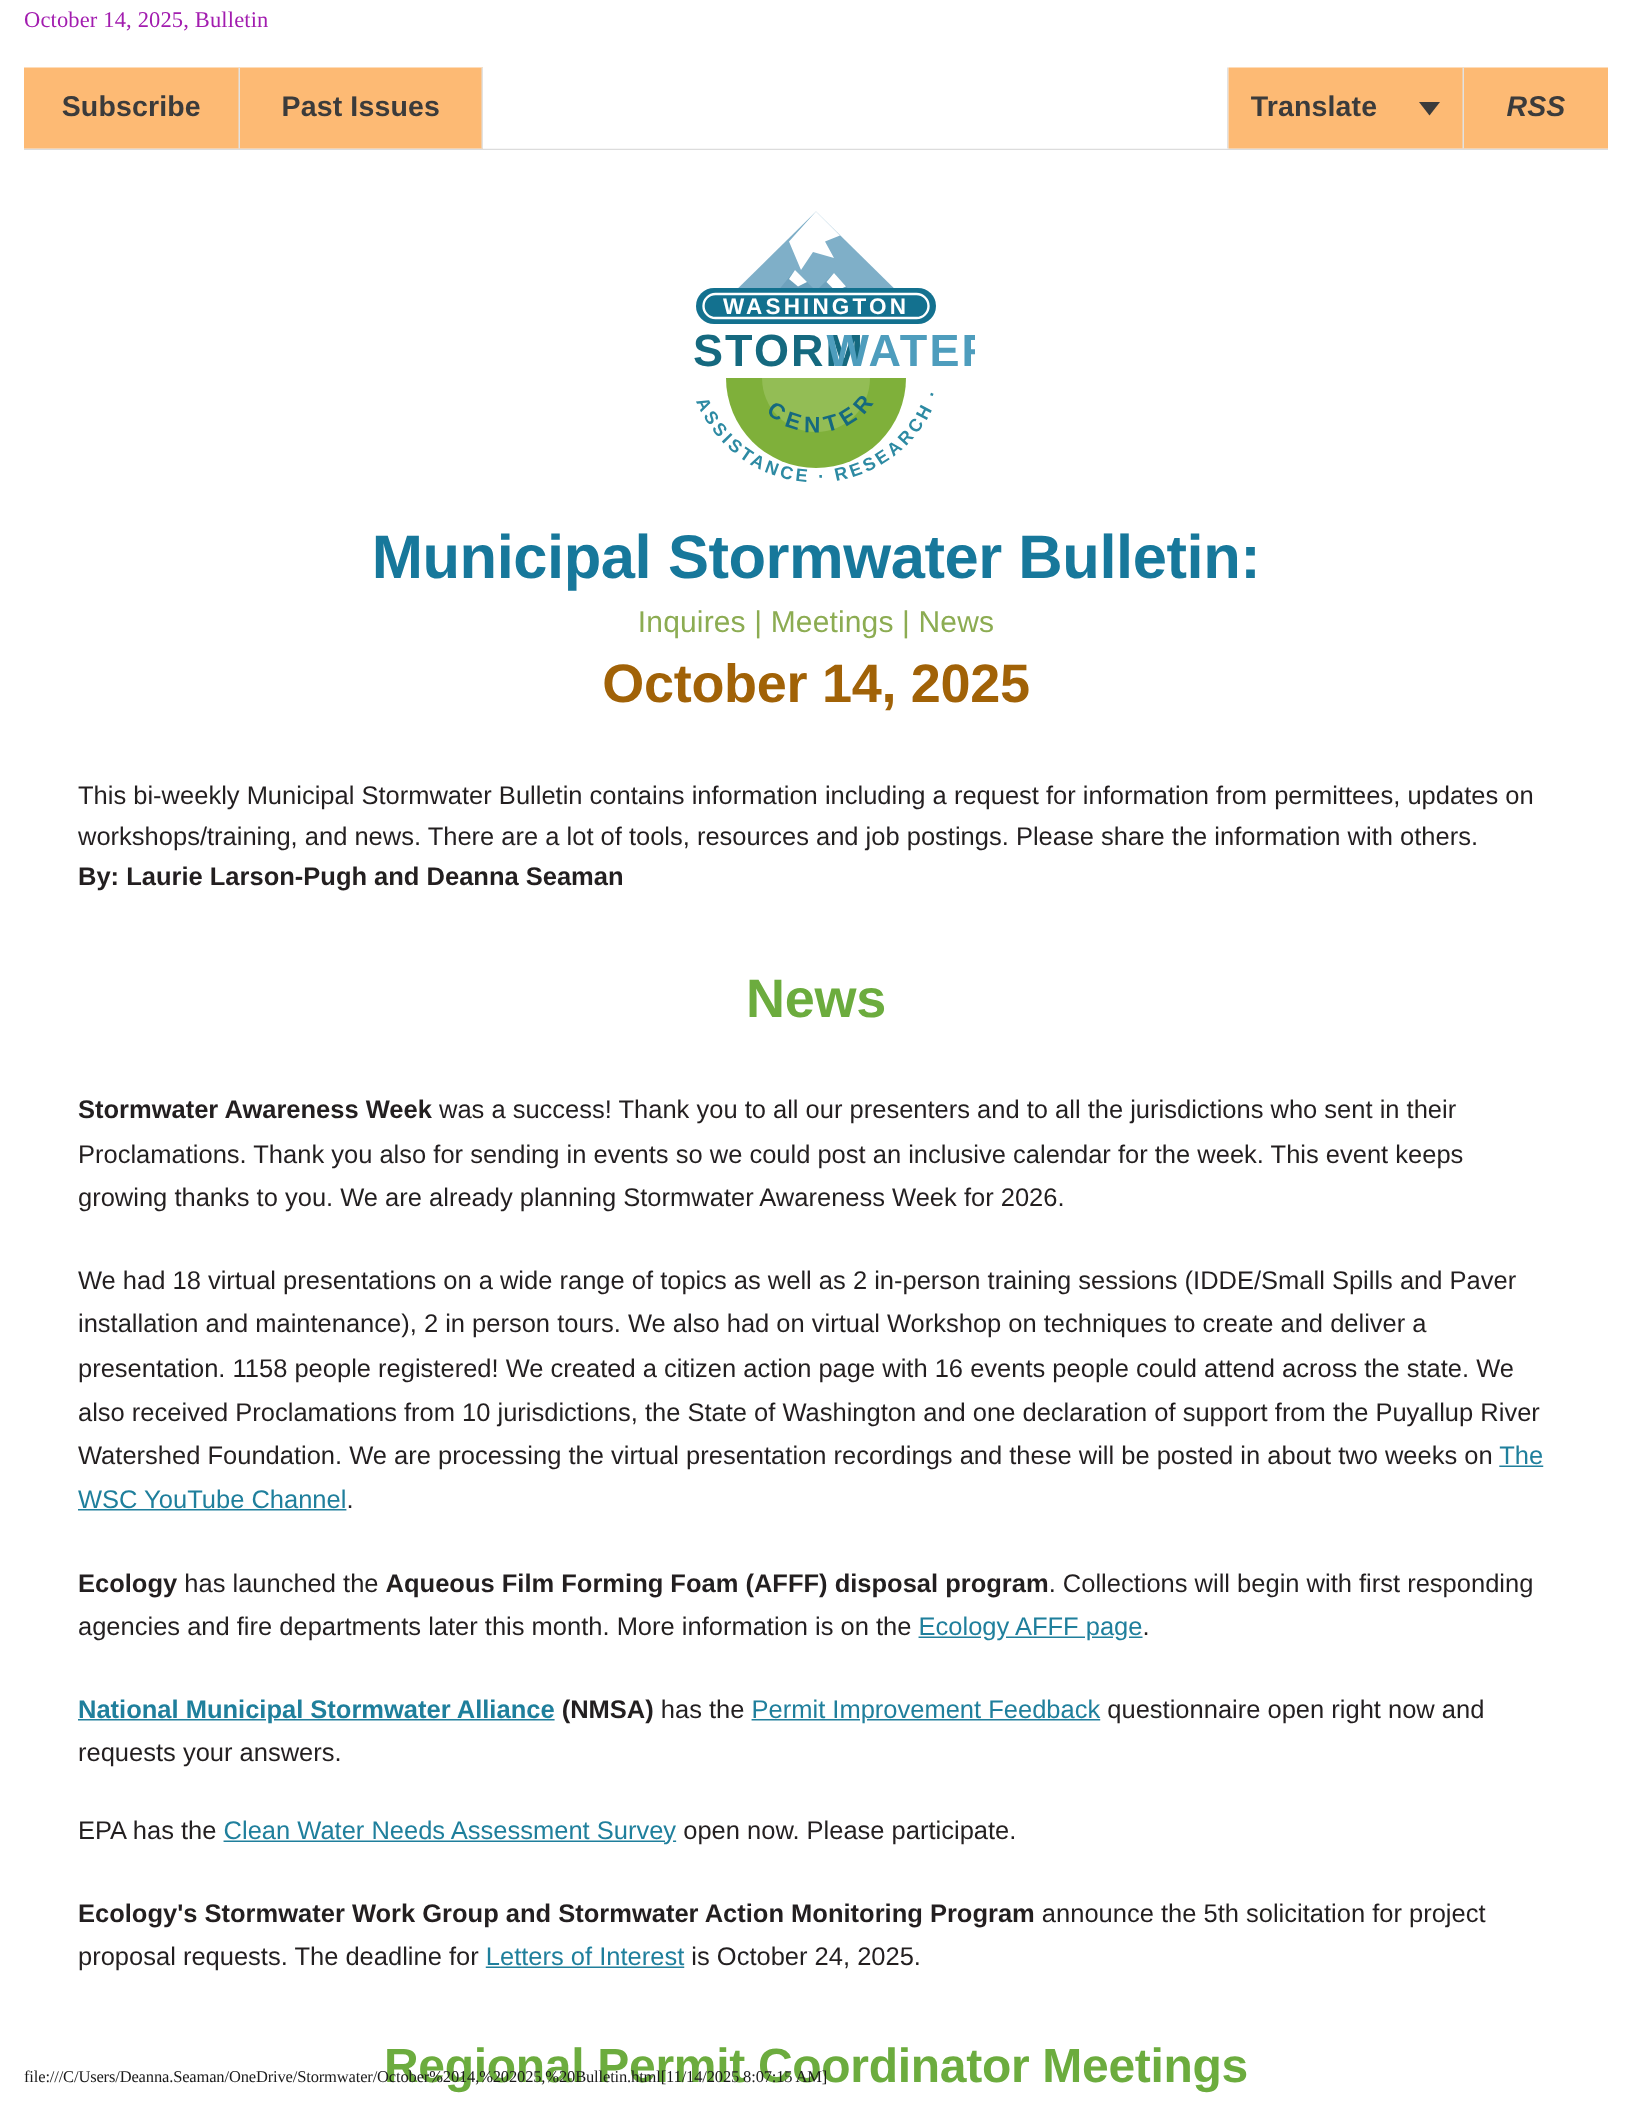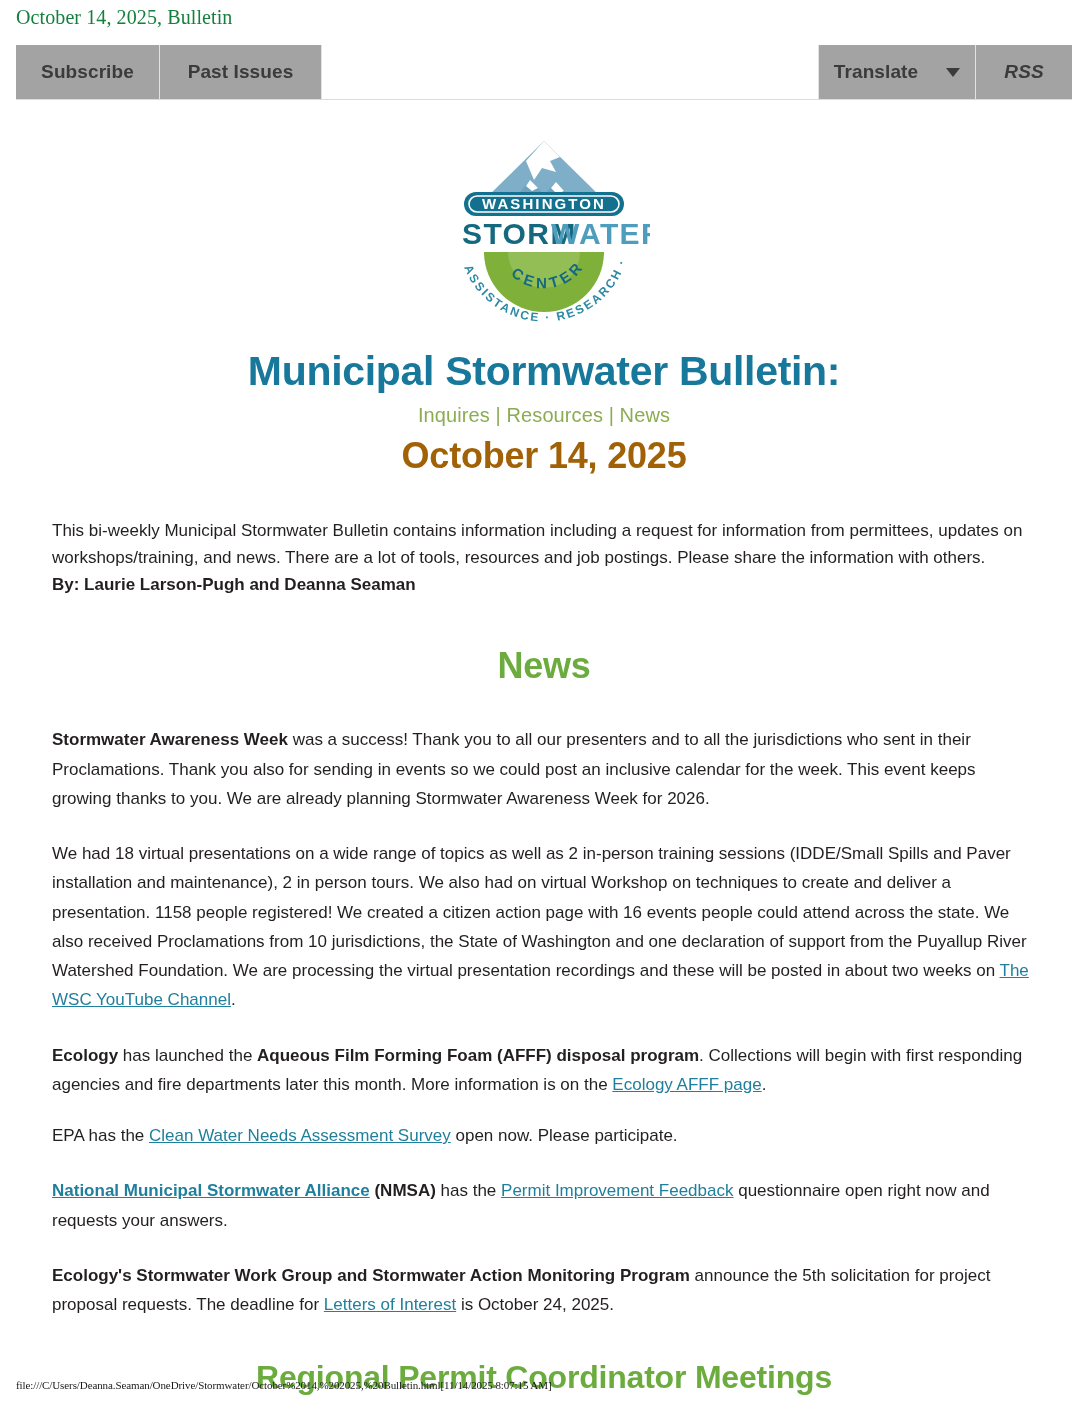--- a/index.html
+++ b/index.html
@@ -15,22 +15,22 @@
     color: #231f20;
     overflow: hidden;
   }
 
   
   .print-header {
     position: absolute;
     left: 16px;
     top: 6px;
     font-family: "Liberation Serif", serif;
-    font-size: 20px;
-    color: #15803d;
+    font-size: 15px;
+    color: #a21caf;
     letter-spacing: 0.1px;
   }
   .print-footer {
     position: absolute;
     left: 16px;
     top: 1379px;
     font-family: "Liberation Serif", serif;
     font-size: 11px;
     color: #1a1a1a;
     white-space: nowrap;
@@ -43,21 +43,21 @@
     left: 16px;
     top: 45px;
     width: 1056px;
     height: 55px;
     display: flex;
     align-items: stretch;
     border-bottom: 1px solid #dcdcdc;
     box-sizing: border-box;
   }
   .nav-cell {
-    background: #a3a3a3;
+    background: #fdba74;
     border-right: 1px solid #e2e2e2;
     display: flex;
     align-items: center;
     justify-content: center;
     font-size: 19px;
     font-weight: bold;
     color: #3b3b3b;
     box-sizing: border-box;
     letter-spacing: 0.1px;
   }
@@ -220,21 +220,21 @@
           <textPath href="#arcCenter" startOffset="20%">CENTER</textPath>
         </text>
         <text font-family="'Liberation Sans',sans-serif" font-size="12" font-weight="bold" fill="#2d8aa3" letter-spacing="2.2">
           <textPath href="#arcTag" startOffset="6%">ASSISTANCE · RESEARCH · TRAINING</textPath>
         </text>
       </svg>
     </div>
   </div>
 
   <h1 class="bulletin-title">Municipal Stormwater Bulletin:</h1>
-  <div class="bulletin-sub">Inquires | Resources | News</div>
+  <div class="bulletin-sub">Inquires | Meetings | News</div>
   <div class="bulletin-date">October 14, 2025</div>
 
   <p class="intro">
     <span>This bi-weekly Municipal Stormwater Bulletin contains information including a request for information from permittees, updates on workshops/training, and news. There are a lot of tools, resources and job postings. Please share the information with others.</span><br>
     <b>By: Laurie Larson-Pugh and Deanna Seaman</b>
   </p>
 
   <h2 class="section-heading news">News</h2>
 
   <p class="body-p first">
@@ -242,29 +242,29 @@
   </p>
 
   <p class="body-p">
     <span>We had 18 virtual presentations on a wide range of topics as well as 2 in-person training sessions (IDDE/Small Spills and Paver installation and maintenance), 2 in person tours. We also had on virtual Workshop on techniques to create and deliver a presentation. 1158 people registered! We created a citizen action page with 16 events people could attend across the state. We also received Proclamations from 10 jurisdictions, the State of Washington and one declaration of support from the Puyallup River Watershed Foundation. We are processing the virtual presentation recordings and these will be posted in about two weeks on </span><a class="lnk" href="#">The WSC YouTube Channel</a><span>.</span>
   </p>
 
   <p class="body-p">
     <b>Ecology</b><span> has launched the </span><b>Aqueous Film Forming Foam (AFFF) disposal program</b><span>. Collections will begin with first responding agencies and fire departments later this month. More information is on the </span><a class="lnk" href="#">Ecology AFFF page</a><span>.</span>
   </p>
 
+  <p class="body-p">
+    <a class="lnk bold" href="#">National Municipal Stormwater Alliance</a><b> (NMSA)</b><span> has the </span><a class="lnk" href="#">Permit Improvement Feedback</a><span> questionnaire open right now and requests your answers.</span>
+  </p>
+
   <p class="body-p tight">
     <span>EPA has the </span><a class="lnk" href="#">Clean Water Needs Assessment Survey</a><span> open now.  Please participate.</span>
   </p>
 
   <p class="body-p">
-    <a class="lnk bold" href="#">National Municipal Stormwater Alliance</a><b> (NMSA)</b><span> has the </span><a class="lnk" href="#">Permit Improvement Feedback</a><span> questionnaire open right now and requests your answers.</span>
-  </p>
-
-  <p class="body-p">
     <b>Ecology's Stormwater Work Group and Stormwater Action Monitoring Program</b><span> announce the 5th solicitation for project proposal requests. The deadline for </span><a class="lnk" href="#">Letters of Interest</a><span> is October 24, 2025.</span>
   </p>
 
   <h2 class="section-heading regional">Regional Permit Coordinator Meetings</h2>
 
   <p class="body-p click-on">
     
   </p>
 
 </div>

